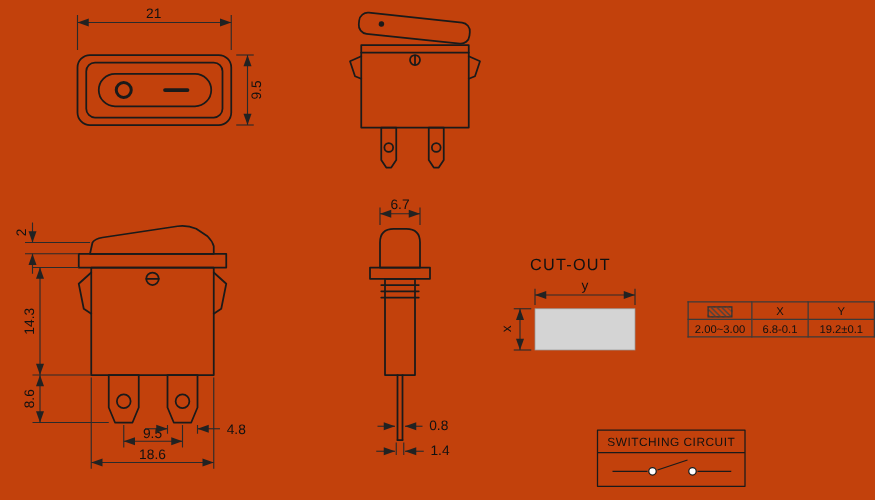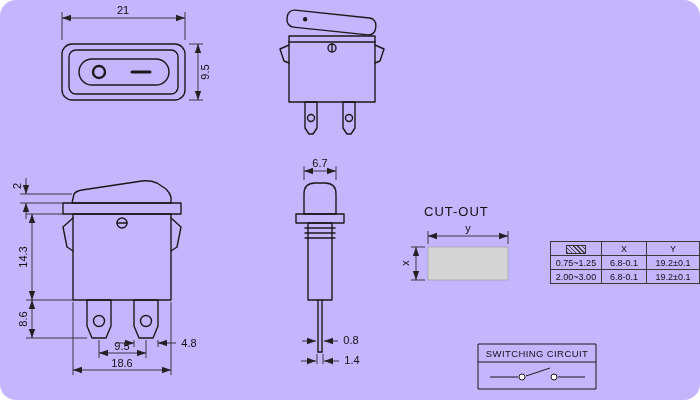--- a/index.html
+++ b/index.html
@@ -1,17 +1,17 @@
 <!DOCTYPE html>
 <html><head>
 <meta charset="utf-8">
 <style>
   html,body{margin:0;padding:0;background:#fff;}
-  .stage{position:relative;width:700px;height:400px;background:#c4b5fd;
-         font-family:"Liberation Sans",sans-serif;overflow:hidden;border-radius:16px;}
+  .stage{position:relative;width:700px;height:400px;background:#c2410c;
+         font-family:"Liberation Sans",sans-serif;overflow:hidden;}
   .stage svg{position:absolute;left:0;top:0;}
 
   
   .part :is(rect,path,circle,line){fill:none;stroke:#1a1a1a;stroke-width:1.4;stroke-linejoin:round;stroke-linecap:round;}
   .thin :is(rect,path,circle,line){fill:none;stroke:#1a1a1a;stroke-width:1;stroke-linejoin:round;}
   
   .dims line{stroke:#2a2a2a;stroke-width:0.9;fill:none;}
   svg text{font-family:"Liberation Sans",sans-serif;font-size:11px;fill:#111;}
   text.cutout-label{font-size:13px;letter-spacing:1px;}
   text.sc-label{font-size:9.5px;letter-spacing:.4px;}
@@ -180,24 +180,19 @@
 </svg>
 
 <table class="spec-table">
   <tbody>
     <tr>
       <th class="c1"><span class="hatch"></span></th>
       <th class="c2">X</th>
       <th class="c3">Y</th>
     </tr>
     <tr>
-      <td>0.75~1.25</td>
-      <td>6.8-0.1</td>
-      <td>19.2±0.1</td>
-    </tr>
-    <tr>
       <td>2.00~3.00</td>
       <td>6.8-0.1</td>
       <td>19.2±0.1</td>
     </tr>
   </tbody>
 </table>
 </div>
 
 </body></html>

